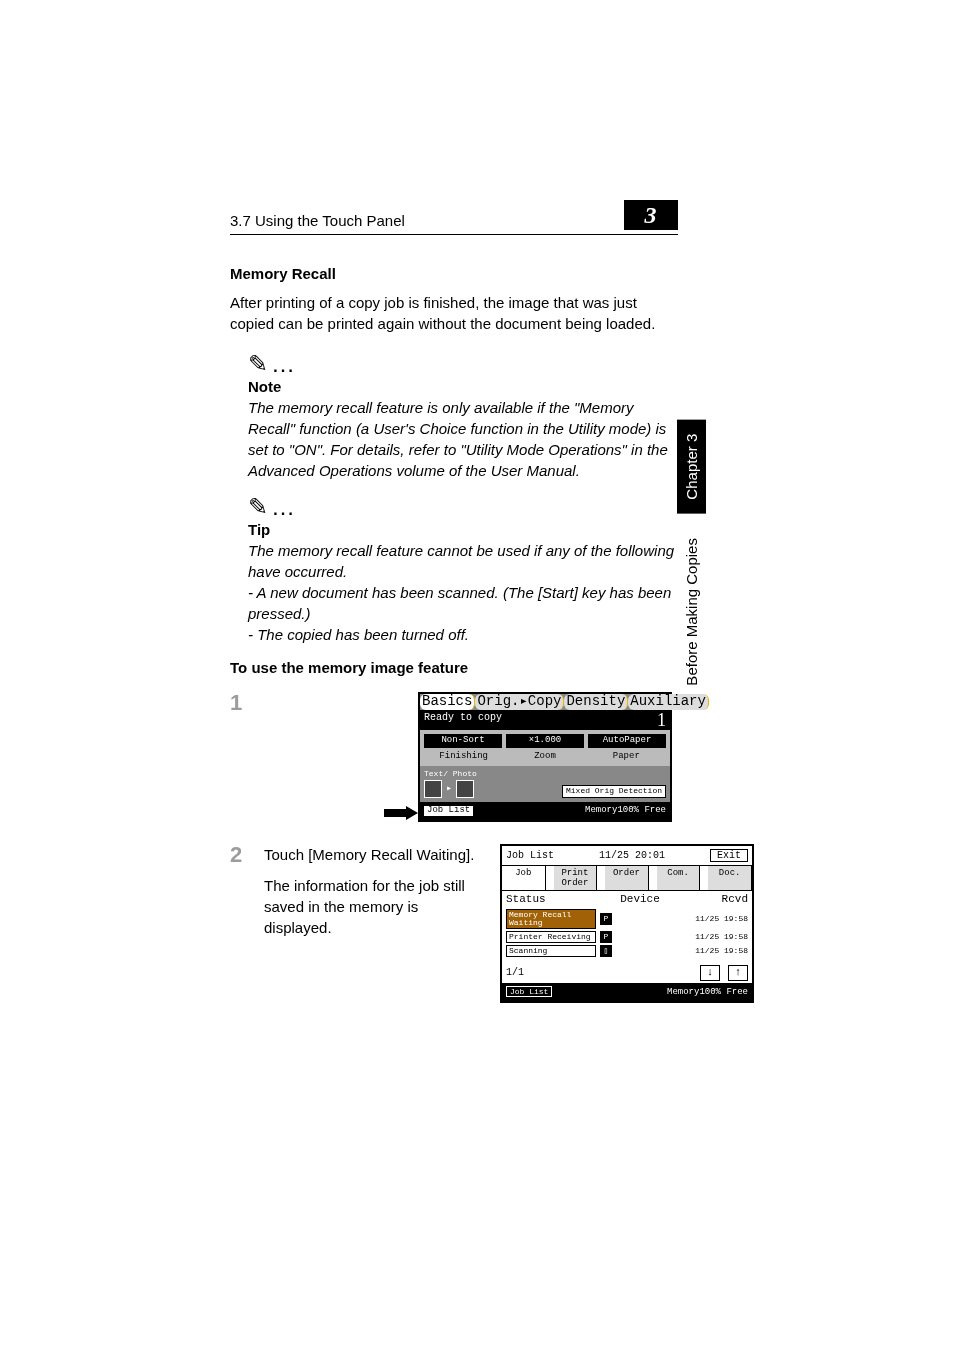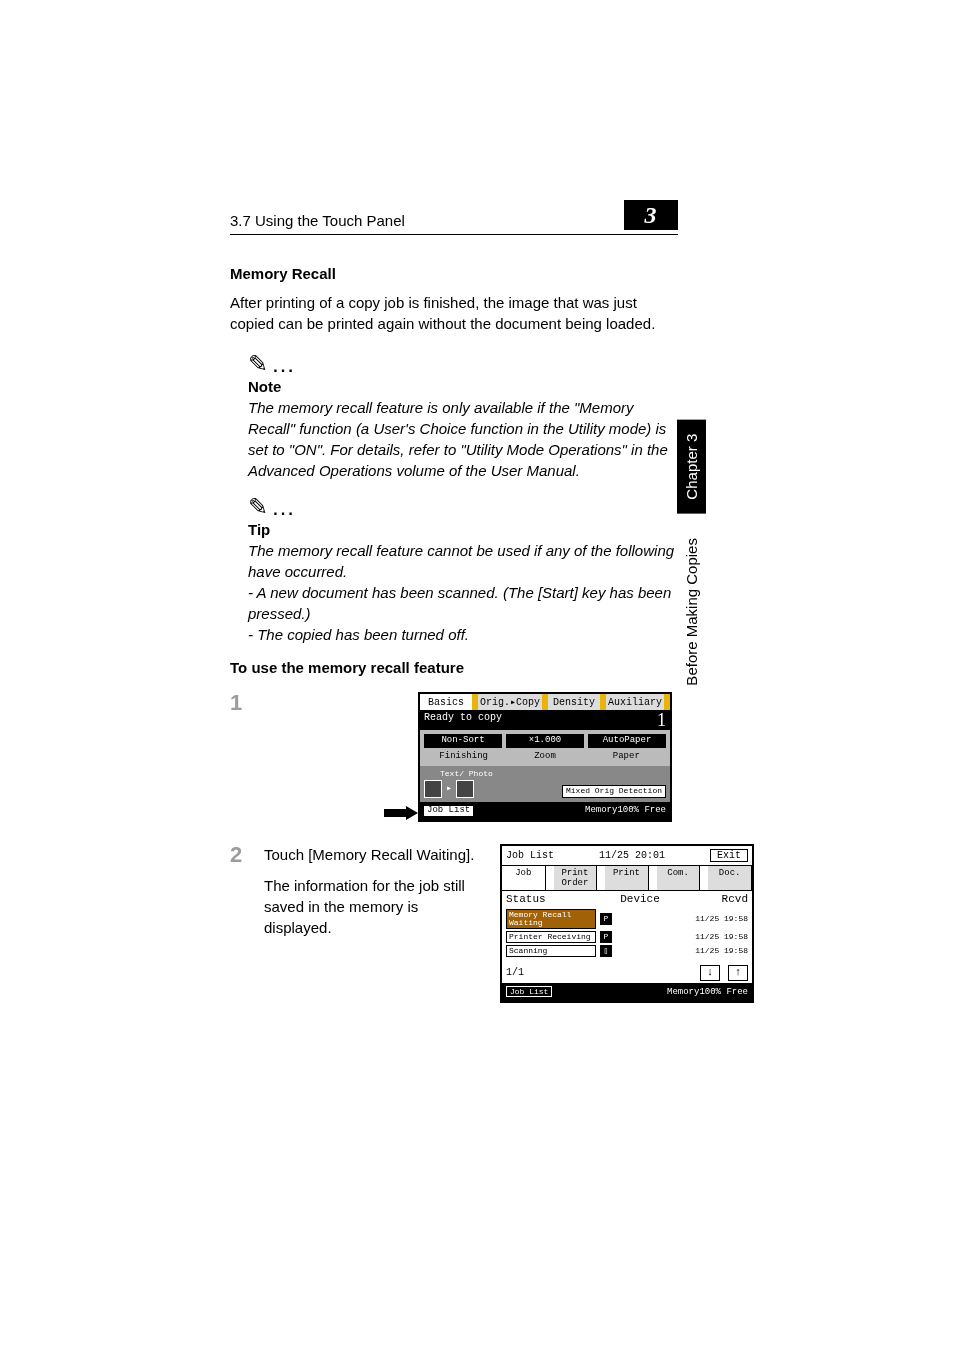--- a/index.html
+++ b/index.html
@@ -117,27 +117,28 @@
     background: #fff;
     width: 250px;
   }
   .lcd .tab-row {
     display: flex;
     background: #888;
     height: 16px;
   }
   .lcd .tab {
     flex: 1;
-    border-right: 6px solid #eab308;
+    border-right: 1px solid #eab308;
     background: #ddd;
     display: flex;
     align-items: center;
     justify-content: center;
-    font-size: 10px;
+    font-size: 14px;
     padding: 0 2px;
+    border-radius: 6px;
   }
   .lcd .tab.active { background: #fff; }
   .lcd .status-row {
     background: #000;
     color: #fff;
     display: flex;
     justify-content: space-between;
     padding: 2px 4px;
     font-size: 10px;
   }
@@ -188,21 +189,21 @@
   }
   .lcd .dense-stack {
     display: flex; gap: 4px; align-items: center;
   }
   .lcd .dense-stack .icon {
     width: 16px; height: 16px; border: 1px solid #fff; background: #444;
     display: inline-block; position: relative;
   }
   .lcd .tri { color: #fff; }
   .lcd .txtphoto {
-    font-size: 8px; color: #fff; line-height: 1; display: block; margin-bottom: 2px; margin-left: 16px;
+    font-size: 8px; color: #fff; line-height: 1; display: block; margin-bottom: 2px;
   }
   .lcd .foot {
     background: #000;
     color: #fff;
     display: flex;
     justify-content: space-between;
     padding: 2px 4px;
     font-size: 9px;
     height: 14px;
     align-items: center;
@@ -337,21 +338,21 @@
   <div class="note-block">
     <span class="note-icon">✎…</span>
     <span class="note-label">Tip</span>
     <div class="tip-body">
       <span class="li">The memory recall feature cannot be used if any of the following have occurred.</span>
       <span class="li">- A new document has been scanned. (The [Start] key has been pressed.)</span>
       <span class="li">- The copied has been turned off.</span>
     </div>
   </div>
 
-  <div class="sub-heading">To use the memory recall feature</div>
+  <div class="sub-heading">To use the memory image feature</div>
 
   <div class="step-row">
     <div class="step-num">1</div>
     <div class="step-figure arrow-wrap">
       <div class="arrow">
         <svg width="34" height="14" viewBox="0 0 34 14">
             <polygon points="0,3 22,3 22,0 34,7 22,14 22,11 0,11" fill="#000"></polygon>
           </svg>
       </div>
       <div class="lcd">
@@ -406,21 +407,21 @@
     <div class="step-figure">
       <div class="lcd2">
         <div class="top">
           <span>Job List</span>
           <span>11/25 20:01</span>
           <span class="exitbtn">Exit</span>
         </div>
         <div class="tab-row2">
           <div class="tab2 active">Job</div>
           <div class="tab2">Print Order</div>
-          <div class="tab2">Print</div>
+          <div class="tab2">Order</div>
           <div class="tab2">Com.</div>
           <div class="tab2">Doc.</div>
         </div>
         <div class="hdr-row">
           <span>Status</span>
           <span>Device</span>
           <span>Rcvd</span>
         </div>
         <div class="data-row">
           <span class="name inv">Memory Recall

